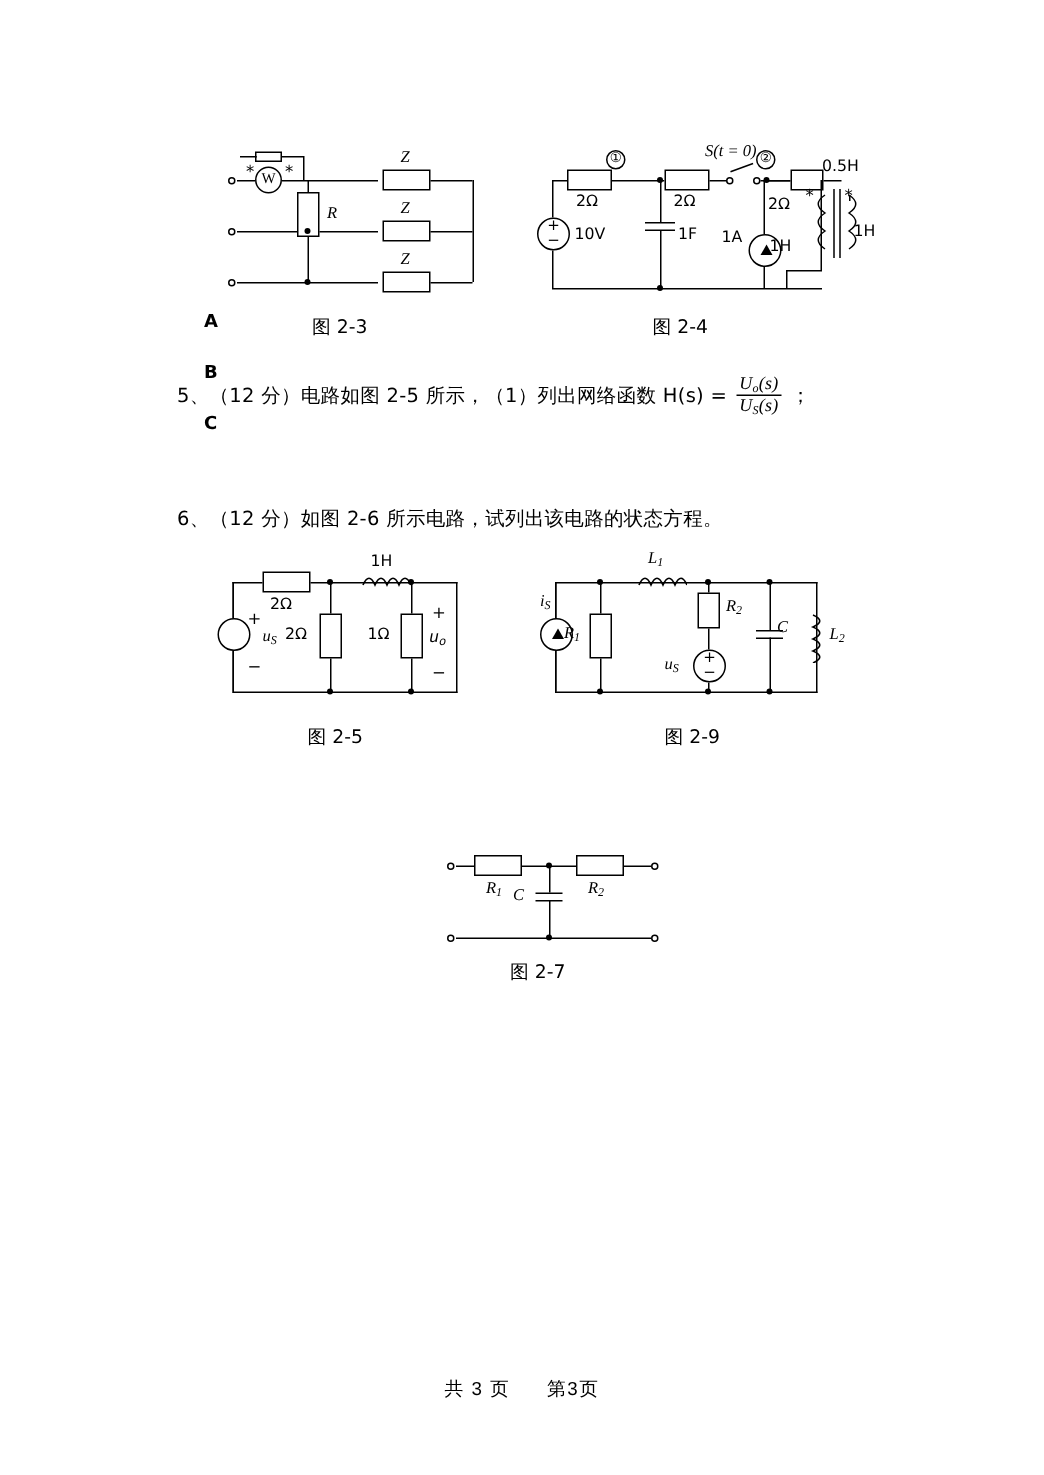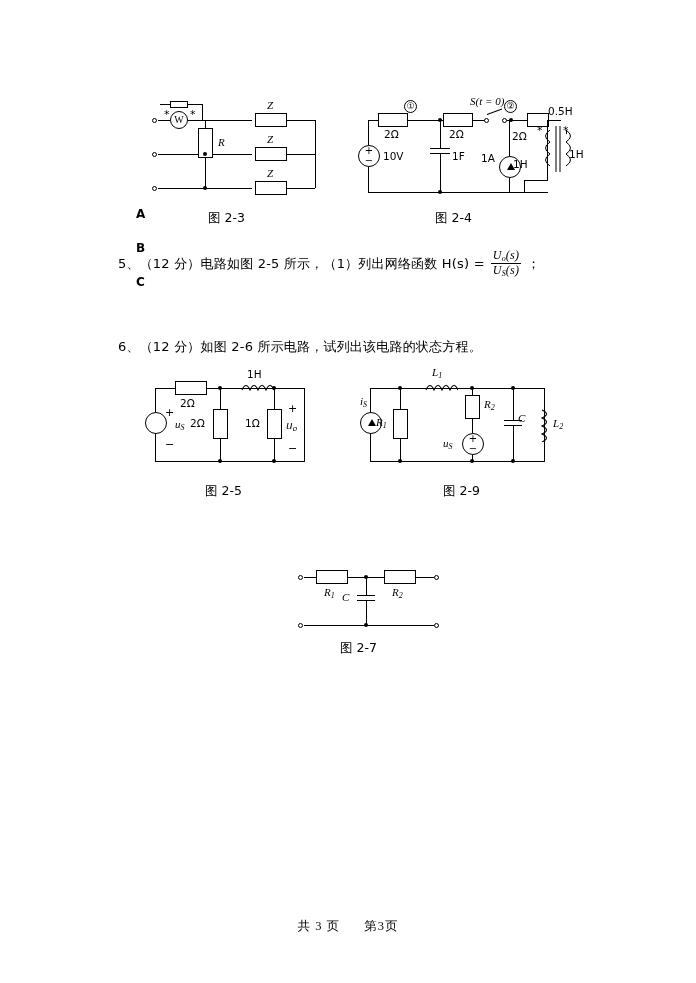--- a/index.html
+++ b/index.html
@@ -170,21 +170,21 @@
     font-weight: bold;
     font-family: "DejaVu Sans", sans-serif;
   }
   
   .footer {
     position: absolute;
     bottom: 48px;
     left: 0; right: 0;
     text-align: center;
     font-size: 12.5px;
-    font-family: Liberation Serif, serif;
+    font-family: Liberation Sans, sans-serif;
     letter-spacing: 1px;
   }
   .footer span { margin: 0 10px; }
 </style>
 </head>
 <body>
 
 <div class="page">
 
   <div class="fig" style="left:130px; top:95px; width:190px; height:110px;">

